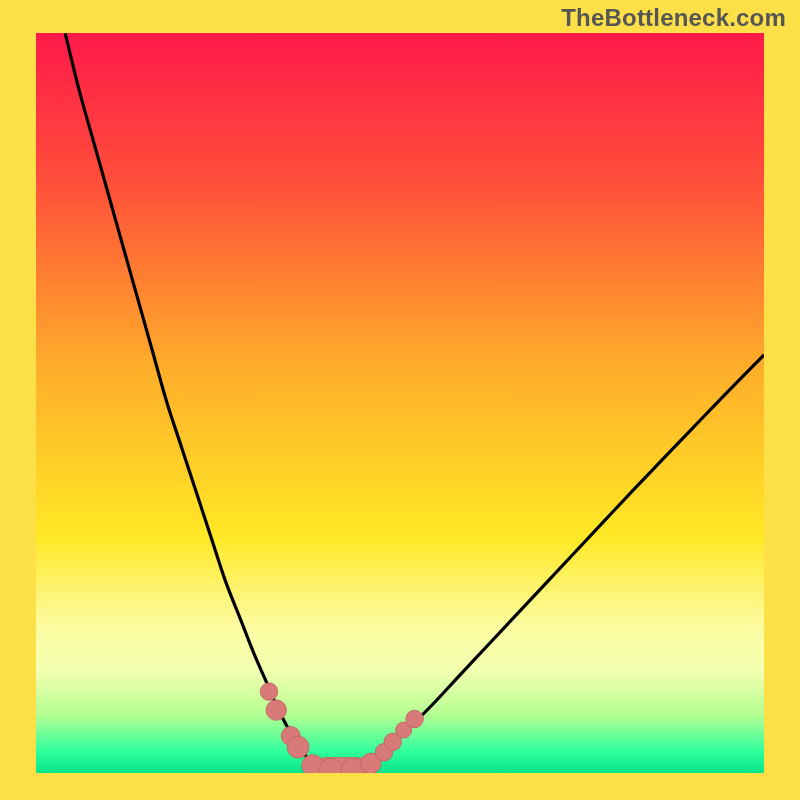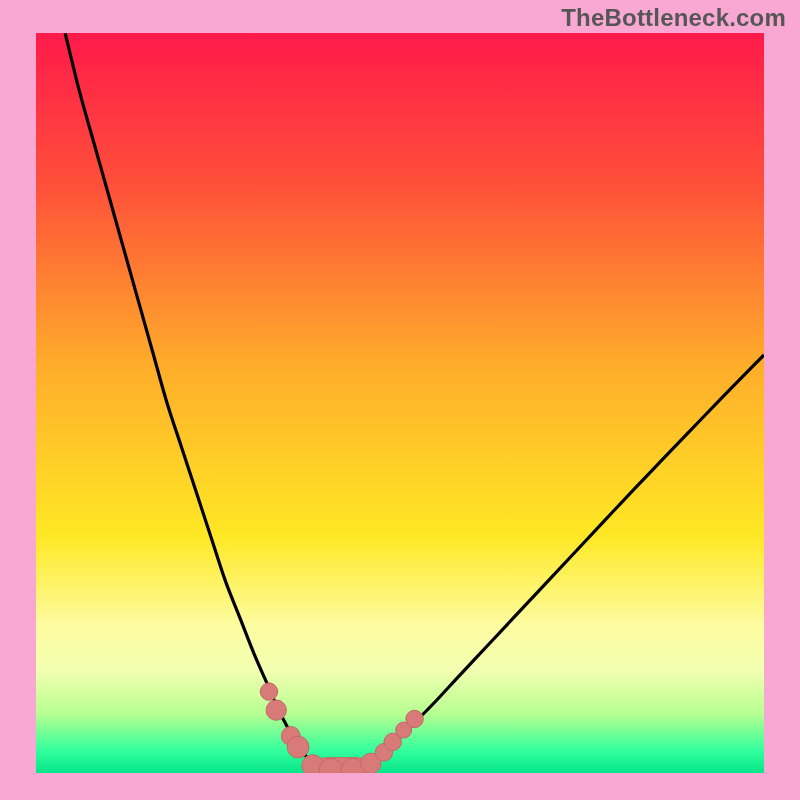--- a/index.html
+++ b/index.html
@@ -9,21 +9,21 @@
     height: 800px;
     background: #000;
     overflow: hidden;
   }
   .frame {
     position: absolute;
     left: 0;
     top: 0;
     width: 800px;
     height: 800px;
-    background: #f9a8d4;
+    background: #fde047;
   }
   .watermark {
     position: absolute;
     top: 4px;
     right: 14px;
     font-family: Arial, Helvetica, sans-serif;
     font-size: 24px;
     font-weight: 600;
     color: #565656;
     letter-spacing: 0.2px;

